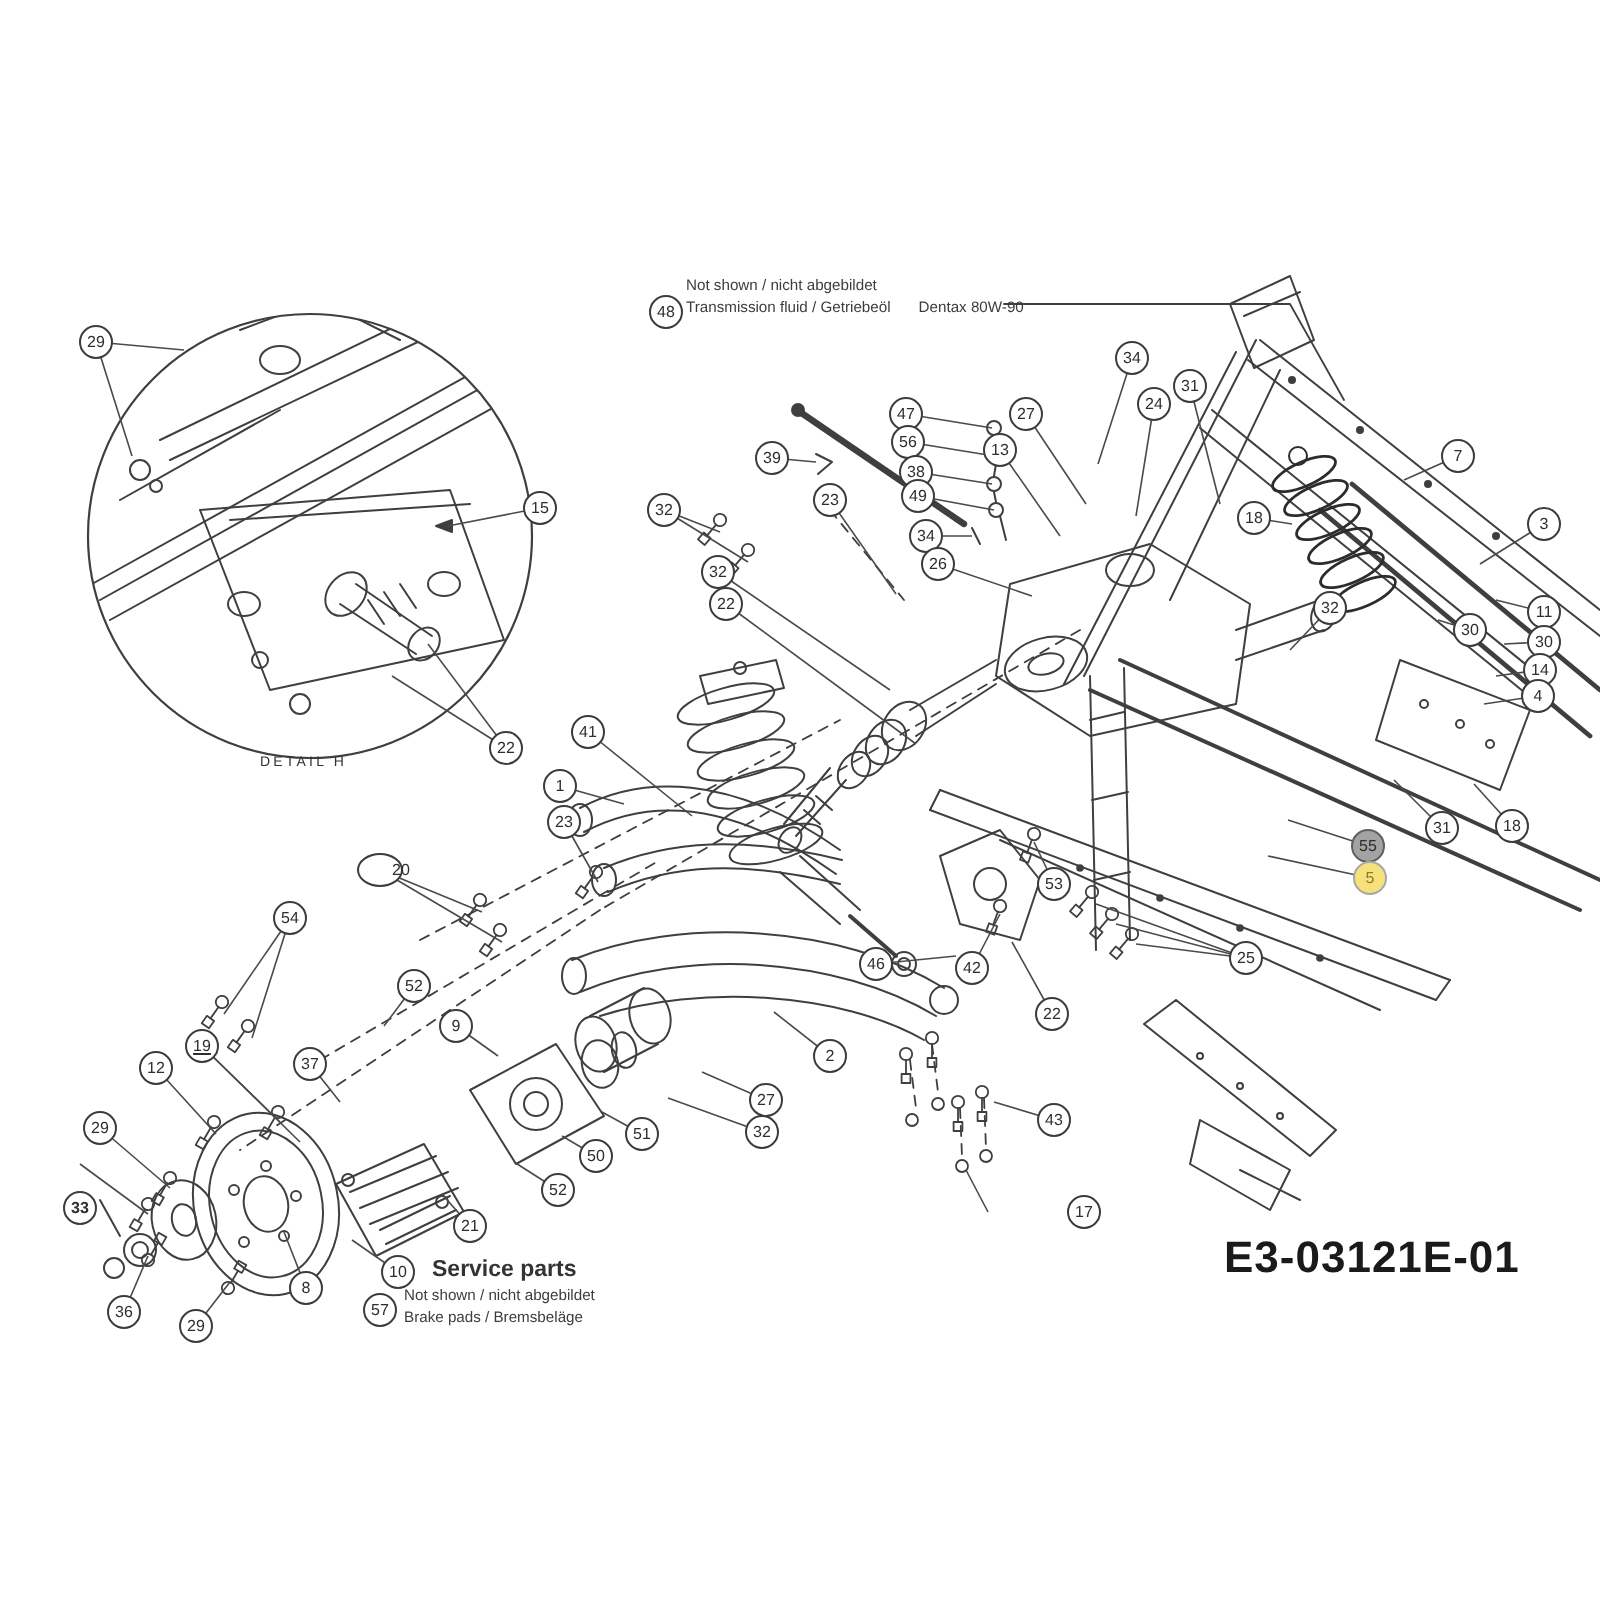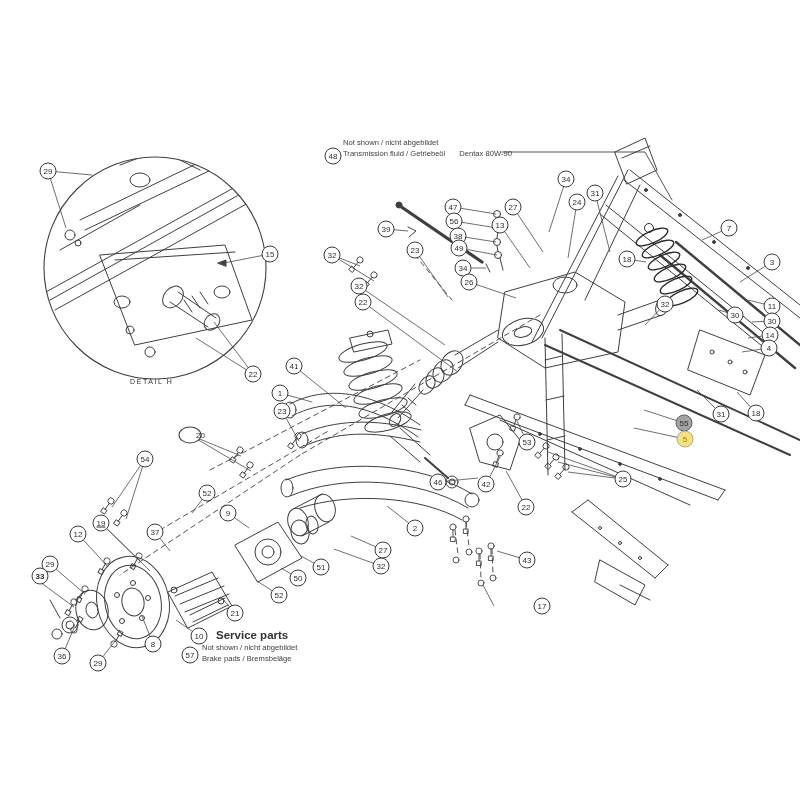--- a/index.html
+++ b/index.html
@@ -332,20 +332,21 @@
 
   <div class="service-label" style="left:216px; top:629px;">Service parts</div>
 
   <div class="note" style="left:202px; top:643px;">
     <div>Not shown / nicht abgebildet</div>
     <div>Brake pads / Bremsbeläge</div>
   </div>
 
   <div class="detail-label" style="left:130px; top:378px;">DETAIL  H</div>
 
+  <div class="partnum" style="left:612px; top:616px;">E3-03121E-01</div>
 
 <div class="callout" style="left: 48px; top: 171px;">29</div>
     <div class="callout" style="left: 270px; top: 254px;">15</div>
     <div class="callout" style="left: 253px; top: 374px;">22</div>
     <div class="callout" style="left: 333px; top: 156px;">48</div>
     <div class="callout" style="left: 386px; top: 229px;">39</div>
     <div class="callout" style="left: 453px; top: 207px;">47</div>
     <div class="callout" style="left: 454px; top: 221px;">56</div>
     <div class="callout" style="left: 458px; top: 236px;">38</div>
     <div class="callout" style="left: 459px; top: 248px;">49</div>
@@ -378,21 +379,21 @@
     <div class="callout" style="left: 280px; top: 393px;">1</div>
     <div class="callout" style="left: 282px; top: 411px;">23</div>
     <div class="callout" style="left: 190px; top: 435px; padding-left: 21px;">20</div>
     <div class="callout" style="left: 145px; top: 459px;">54</div>
     <div class="callout" style="left: 207px; top: 493px;">52</div>
     <div class="callout" style="left: 228px; top: 513px;">9</div>
     <div class="callout" style="left: 155px; top: 532px;">37</div>
     <div class="callout" style="left: 101px; top: 523px; text-decoration: underline;">19</div>
     <div class="callout" style="left: 78px; top: 534px;">12</div>
     <div class="callout" style="left: 50px; top: 564px;">29</div>
-    <div class="callout" style="left: 40px; top: 576px; font-weight: bold;">33</div>
+    <div class="callout" style="left: 40px; top: 604px; font-weight: bold;">33</div>
     <div class="callout" style="left: 62px; top: 656px;">36</div>
     <div class="callout" style="left: 98px; top: 663px;">29</div>
     <div class="callout" style="left: 153px; top: 644px;">8</div>
     <div class="callout" style="left: 199px; top: 636px;">10</div>
     <div class="callout" style="left: 235px; top: 613px;">21</div>
     <div class="callout" style="left: 279px; top: 595px;">52</div>
     <div class="callout" style="left: 190px; top: 655px;">57</div>
     <div class="callout" style="left: 527px; top: 442px;">53</div>
     <div class="callout" style="left: 438px; top: 482px;">46</div>
     <div class="callout" style="left: 486px; top: 484px;">42</div>

